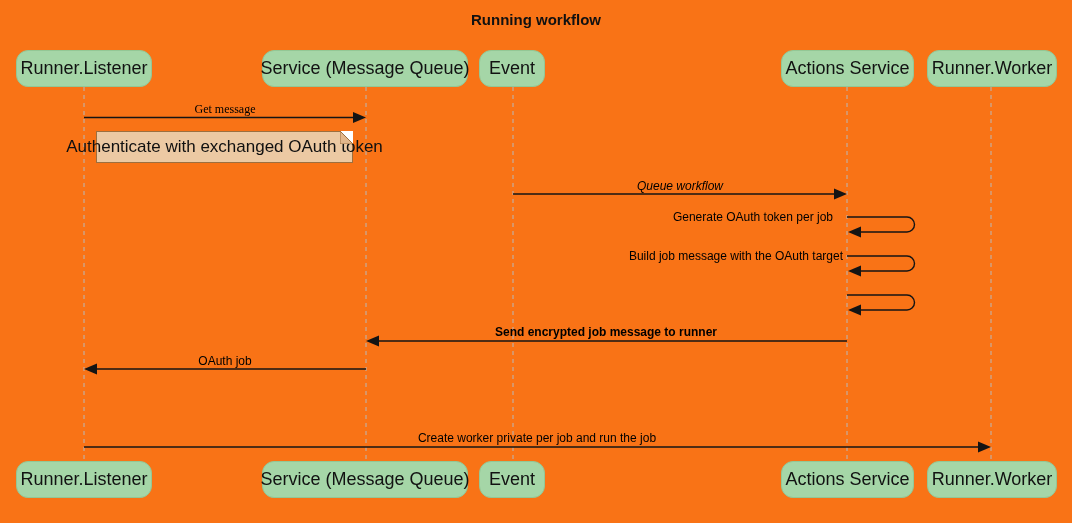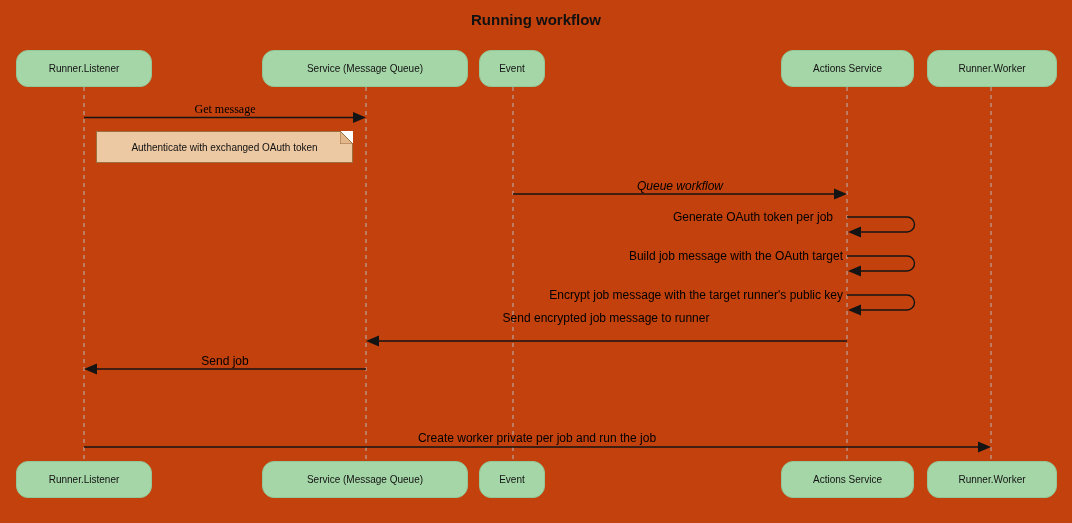--- a/index.html
+++ b/index.html
@@ -1,46 +1,46 @@
 <!DOCTYPE html>
 <html style="--actor-fill: #a5d6a7; --actor-border: #93c795; --note-fill: #ecc9a3; --note-border: #9c6f3f; --note-fold: #e2b78c; --lifeline: #b9b9b9; --arrow: #141414;"><head>
 <meta charset="utf-8">
 <style>
   :root{
     --actor-fill:#a5d6a7; --actor-border:#93c795; --note-fill:#ecc9a3;
     --note-border:#9c6f3f; --note-fold:#e2b78c; --lifeline:#b9b9b9; --arrow:#141414;
   }
   html,body{margin:0;padding:0;background:#ffffff;}
   .stage{
-    position:relative; width:1072px; height:523px; background:#c2410c;
+    position:relative; width:1072px; height:523px; background:#f97316;
     font-family:"Liberation Sans","DejaVu Sans",sans-serif; color:#000; overflow:hidden;
   }
   .title{
     position:absolute; top:11px; left:0; width:1072px; text-align:center;
     font-size:15px; font-weight:bold; color:#111;
   }
   .svg-layer{position:absolute; top:0; left:0;}
   .lifeline{stroke:var(--lifeline); stroke-width:1; stroke-dasharray:4 4; fill:none;}
   .msg-line{stroke:var(--arrow); stroke-width:1.4; fill:none;}
   .msg-head{fill:var(--arrow); stroke:none;}
   .actor{
     position:absolute; height:37px; background:var(--actor-fill);
     border:1px solid var(--actor-border); border-radius:12px;
     display:flex; align-items:center; justify-content:center;
-    font-size:10px; color:#121212; box-sizing:border-box; white-space:nowrap;
+    font-size:18px; color:#121212; box-sizing:border-box; white-space:nowrap;
   }
   .msg-label{
     position:absolute; font-size:12px; color:#000; white-space:nowrap; line-height:14px;
   }
   .msg-label.centered{transform:translateX(-50%);}
   .msg-label.right-aligned{text-align:right;}
   .note{
     position:absolute; background:var(--note-fill); border:1px solid var(--note-border);
     box-sizing:border-box; display:flex; align-items:center; justify-content:center;
-    font-size:10px; color:#101010; white-space:nowrap;
+    font-size:17px; color:#101010; white-space:nowrap;
   }
   .fold{position:absolute; top:-1px; right:-1px; width:13px; height:13px;}
 </style>
 </head>
 <body>
 
 <div class="stage">
 
   <div class="title">Running workflow</div>
 
@@ -106,23 +106,22 @@
       <span>Actions Service</span>
     </div>
   <div class="actor" style="left:927px; top:461px; width:130px;">
       <span>Runner.Worker</span>
     </div>
 
   <div class="msg-label centered" style="left:225px; top:102px;font-family:Liberation Serif, serif;">Get message</div>
   <div class="msg-label centered" style="left:680px; top:179px;font-style:italic;">Queue workflow</div>
   <div class="msg-label right-aligned" style="right:239px; top:210px;">Generate OAuth token per job</div>
   <div class="msg-label right-aligned" style="right:229px; top:249px;">Build job message with the OAuth target</div>
-  <div class="msg-label right-aligned" style="right:229px; top:288px;">Encrypt job message with the target runner's public key</div>
-  <div class="msg-label centered" style="left:606px; top:311px;">Send encrypted job message to runner</div>
-  <div class="msg-label centered" style="left:225px; top:354px;">Send job</div>
+  <div class="msg-label centered" style="left:606px; top:325px;font-weight:bold;">Send encrypted job message to runner</div>
+  <div class="msg-label centered" style="left:225px; top:354px;">OAuth job</div>
   <div class="msg-label centered" style="left:537px; top:431px;">Create worker private per job and run the job</div>
 
   <div class="note" style="left:96px; top:131px; width:257px; height:32px;">
     <span>Authenticate with exchanged OAuth token</span>
     <svg class="fold" width="13" height="13" viewBox="0 0 13 13">
       <path d="M0 0 L13 0 L13 13 Z" fill="#ffffff"></path>
       <path d="M0 0 L13 13 L0 13 Z" fill="var(--note-fold)" stroke="var(--note-border)" stroke-width="1"></path>
     </svg>
   </div>
 

